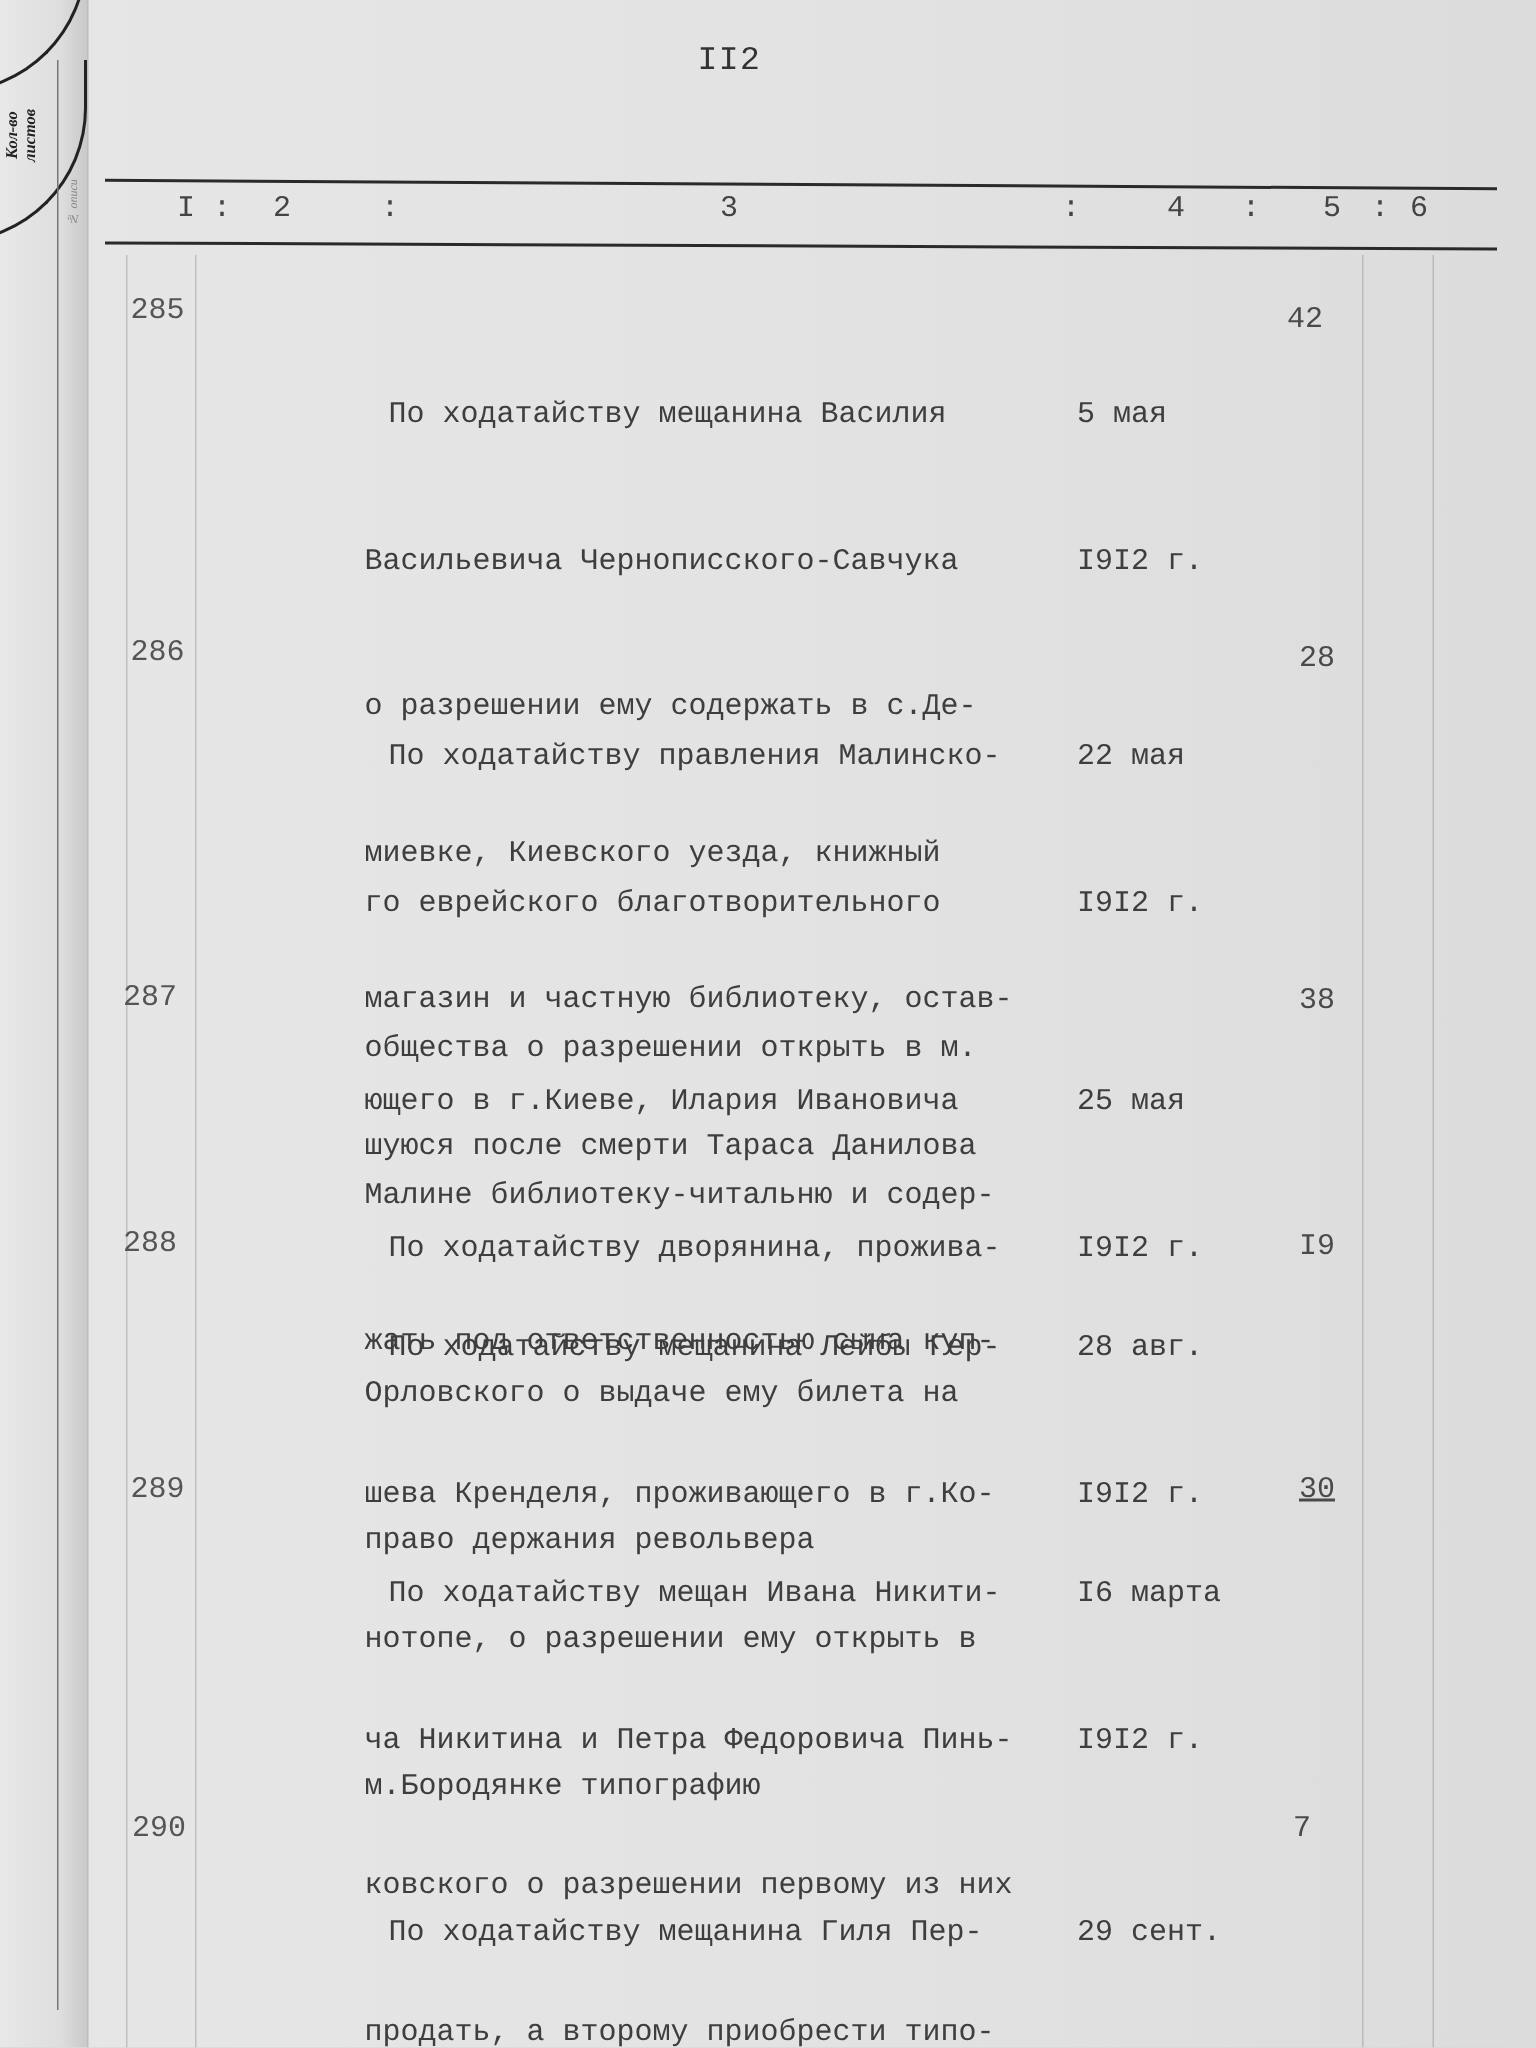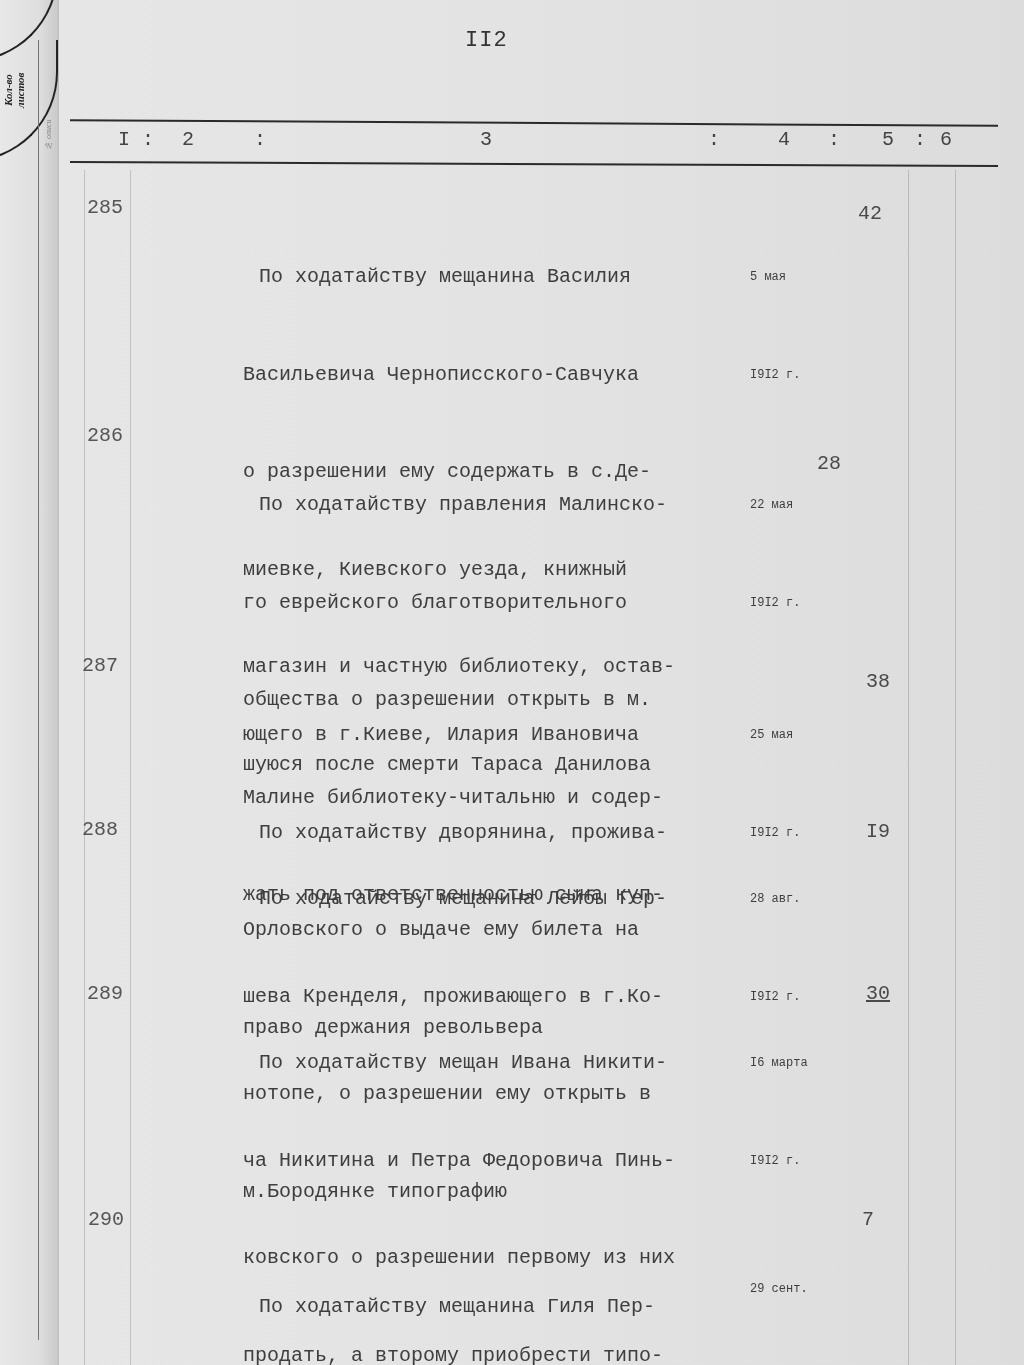--- a/index.html
+++ b/index.html
@@ -52,21 +52,21 @@
       position: absolute; left: 70px; width: 928px; height: 2px; background: #2a2a2a;
     }
     .colhead { position: absolute; top: 128px; font-size: 20px; color: #444; }
     .colsep { position: absolute; top: 128px; font-size: 20px; color: #444; }
     .guide {
       position: absolute; top: 170px; width: 1px; height: 1195px; background: rgba(120,120,120,0.35);
     }
     .entry { position: absolute; left: 0; width: 1024px; }
     .entry .num { position: absolute; left: 87px; font-size: 20px; color: #555; }
     .entry .desc { position: absolute; left: 243px; width: 480px; font-size: 20px; line-height: 32.5px; color: #3e3e3e; white-space: pre; }
-    .entry .date { position: absolute; left: 718px; font-size: 12px; line-height: 32.5px; color: #3e3e3e; white-space: pre; margin-left: 32px; }
+    .entry .date { position: absolute; left: 718px; font-size: 20px; line-height: 32.5px; color: #3e3e3e; white-space: pre; }
     .entry .sheets { position: absolute; left: 858px; font-size: 20px; color: #4a4a4a; }
   </style>
 </head>
 <body>
 
 <div class="page">
 
   <div class="binding">
     <div class="curve-top"></div>
     <div class="curve-bot"></div>
@@ -120,36 +120,36 @@
       <div style="padding-left:16px;">По ходатайству правления Малинско-</div>
       <div>го еврейского благотворительного</div>
       <div>общества о разрешении открыть в м.</div>
       <div>Малине библиотеку-читальню и содер-</div>
       <div>жать под ответственностью сына куп-</div>
     </div>
     <div class="date">
       <div>22 мая</div>
       <div>I9I2 г.</div>
     </div>
-    <span class="sheets" style="top:4px; left:817px;margin-top:24px;">28</span>
+    <span class="sheets" style="top:4px; left:866px;">28</span>
   </div>
 
   <div class="entry" style="top:654px;">
     <span class="num" style="left:82px;text-align:center;">287</span>
     <div class="desc">
       <div>ющего в г.Киеве, Илария Ивановича</div>
       <div style="padding-left:16px;">По ходатайству дворянина, прожива-</div>
       <div>Орловского о выдаче ему билета на</div>
       <div>право держания револьвера</div>
     </div>
     <div class="date">
       <div>25 мая</div>
       <div>I9I2 г.</div>
     </div>
-    <span class="sheets" style="top:16px; left:866px;">38</span>
+    <span class="sheets" style="top:2px; left:866px;">38</span>
   </div>
 
   <div class="entry" style="top:818px;">
     <span class="num" style="left:82px;">288</span>
     <div class="desc">
       <div style="padding-left:16px;">По ходатайству мещанина Лейбы Гер-</div>
       <div>шева Кренделя, проживающего в г.Ко-</div>
       <div>нотопе, о разрешении ему открыть в</div>
       <div>м.Бородянке типографию</div>
     </div>
@@ -173,21 +173,21 @@
     <div class="date">
       <div>I6 марта</div>
       <div>I9I2 г.</div>
     </div>
     <span class="sheets" style="top:0px; left:866px;text-decoration:underline;">30</span>
   </div>
 
   <div class="entry" style="top:1208px;">
     <span class="num" style="left:88px;">290</span>
     <div class="desc">
-      <div style="padding-left:16px;margin-top:18px;">По ходатайству мещанина Гиля Пер-</div>
+      <div style="padding-left:16px;">По ходатайству мещанина Гиля Пер-</div>
       
       
     </div>
     <div class="date">
       <div>29 сент.</div>
       
     </div>
     <span class="sheets" style="top:0px; left:862px;">7</span>
   </div>
 

